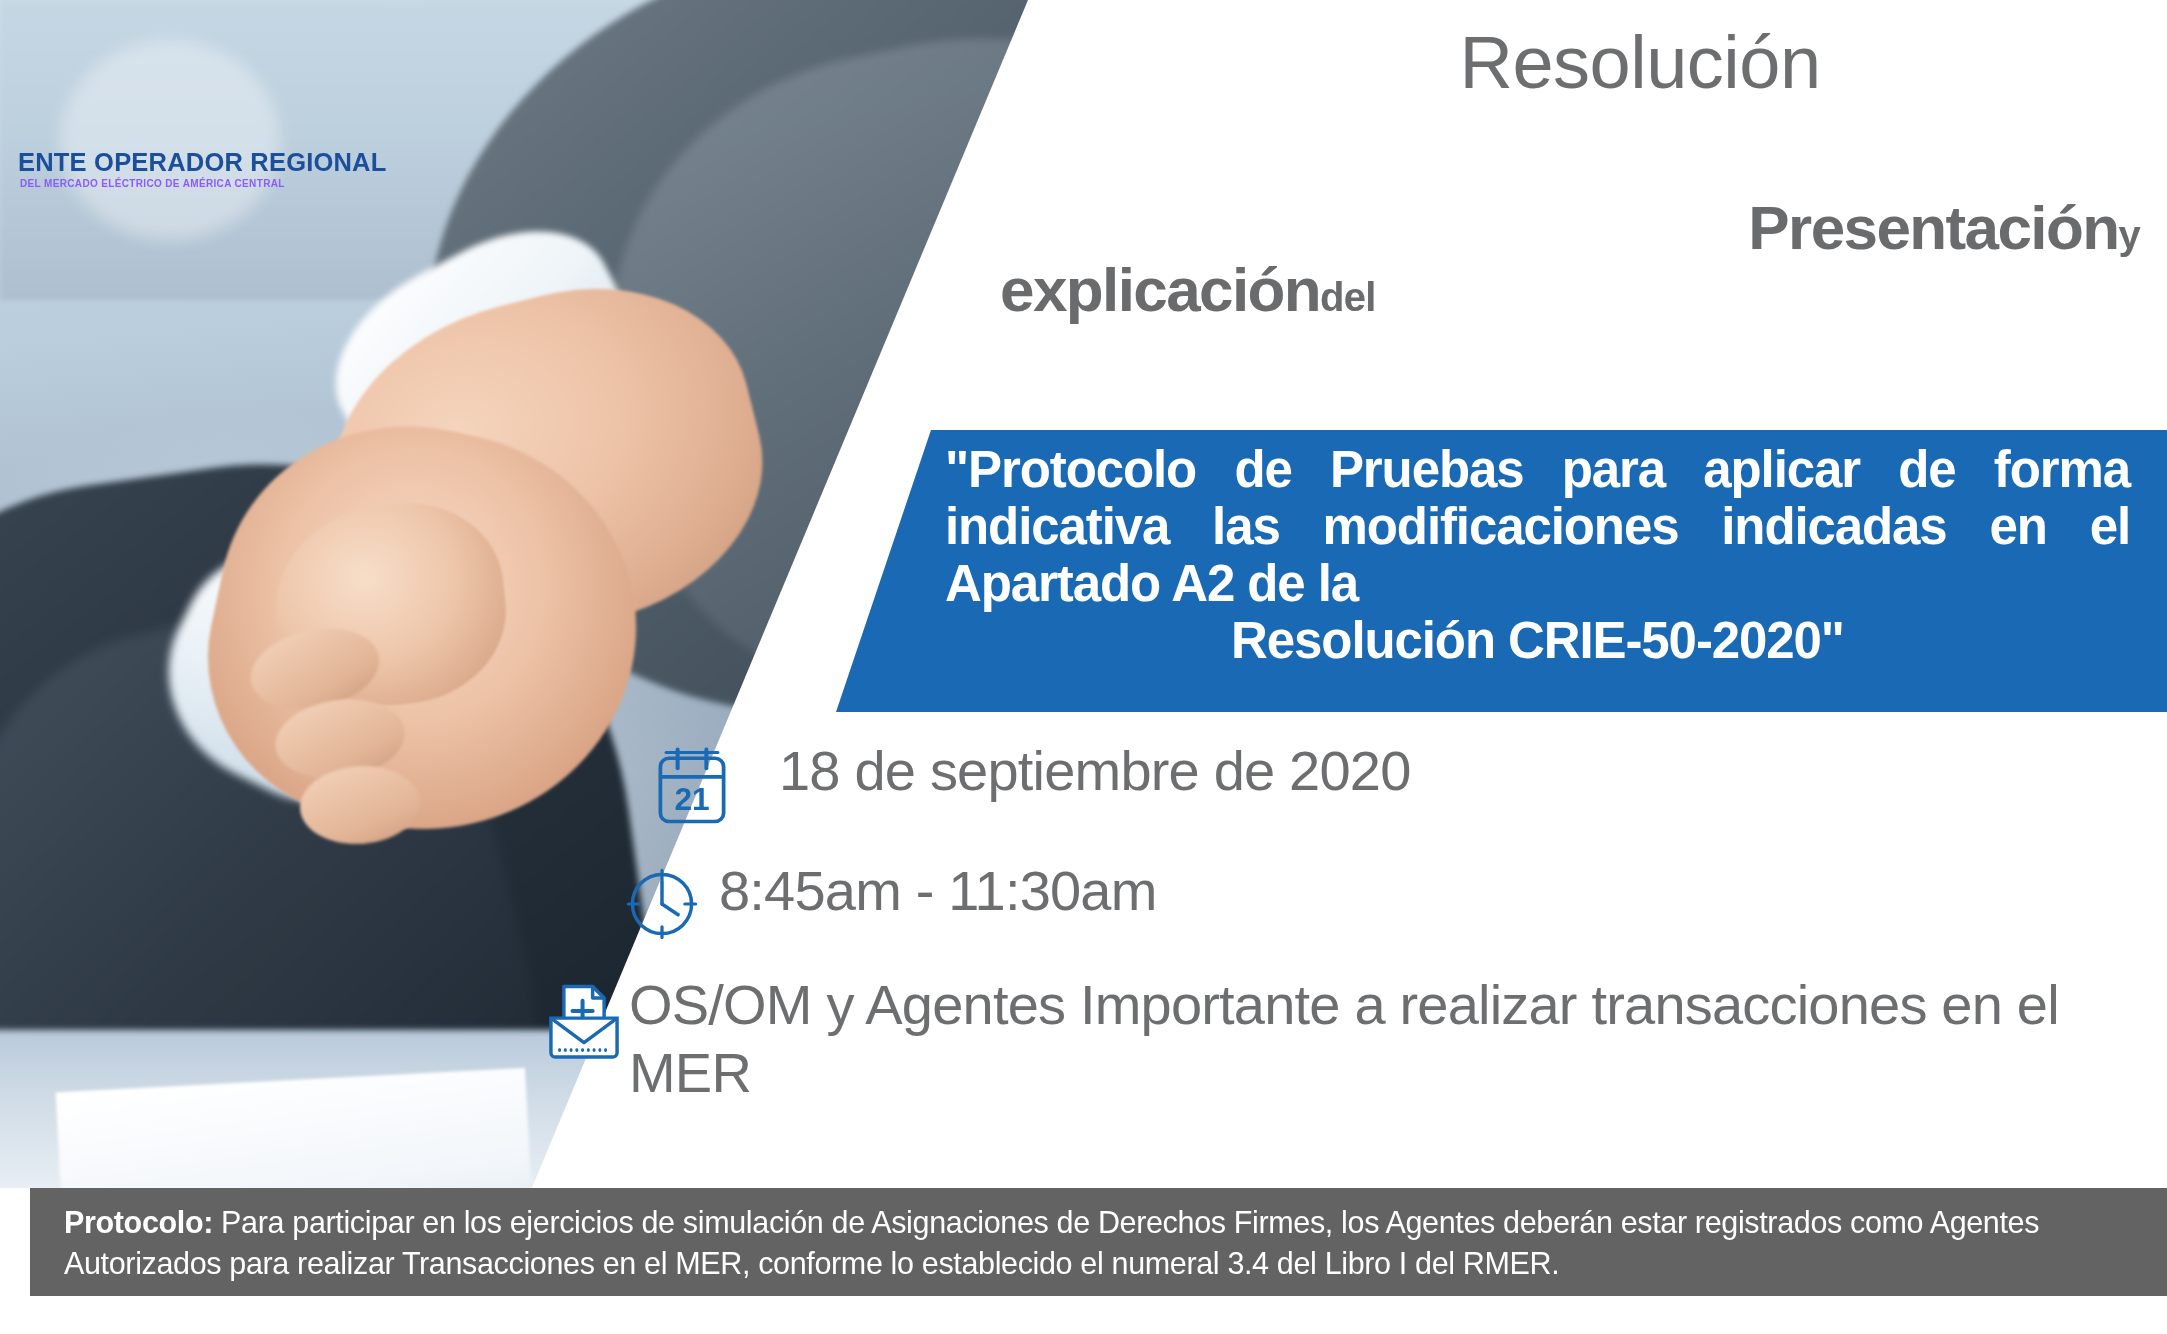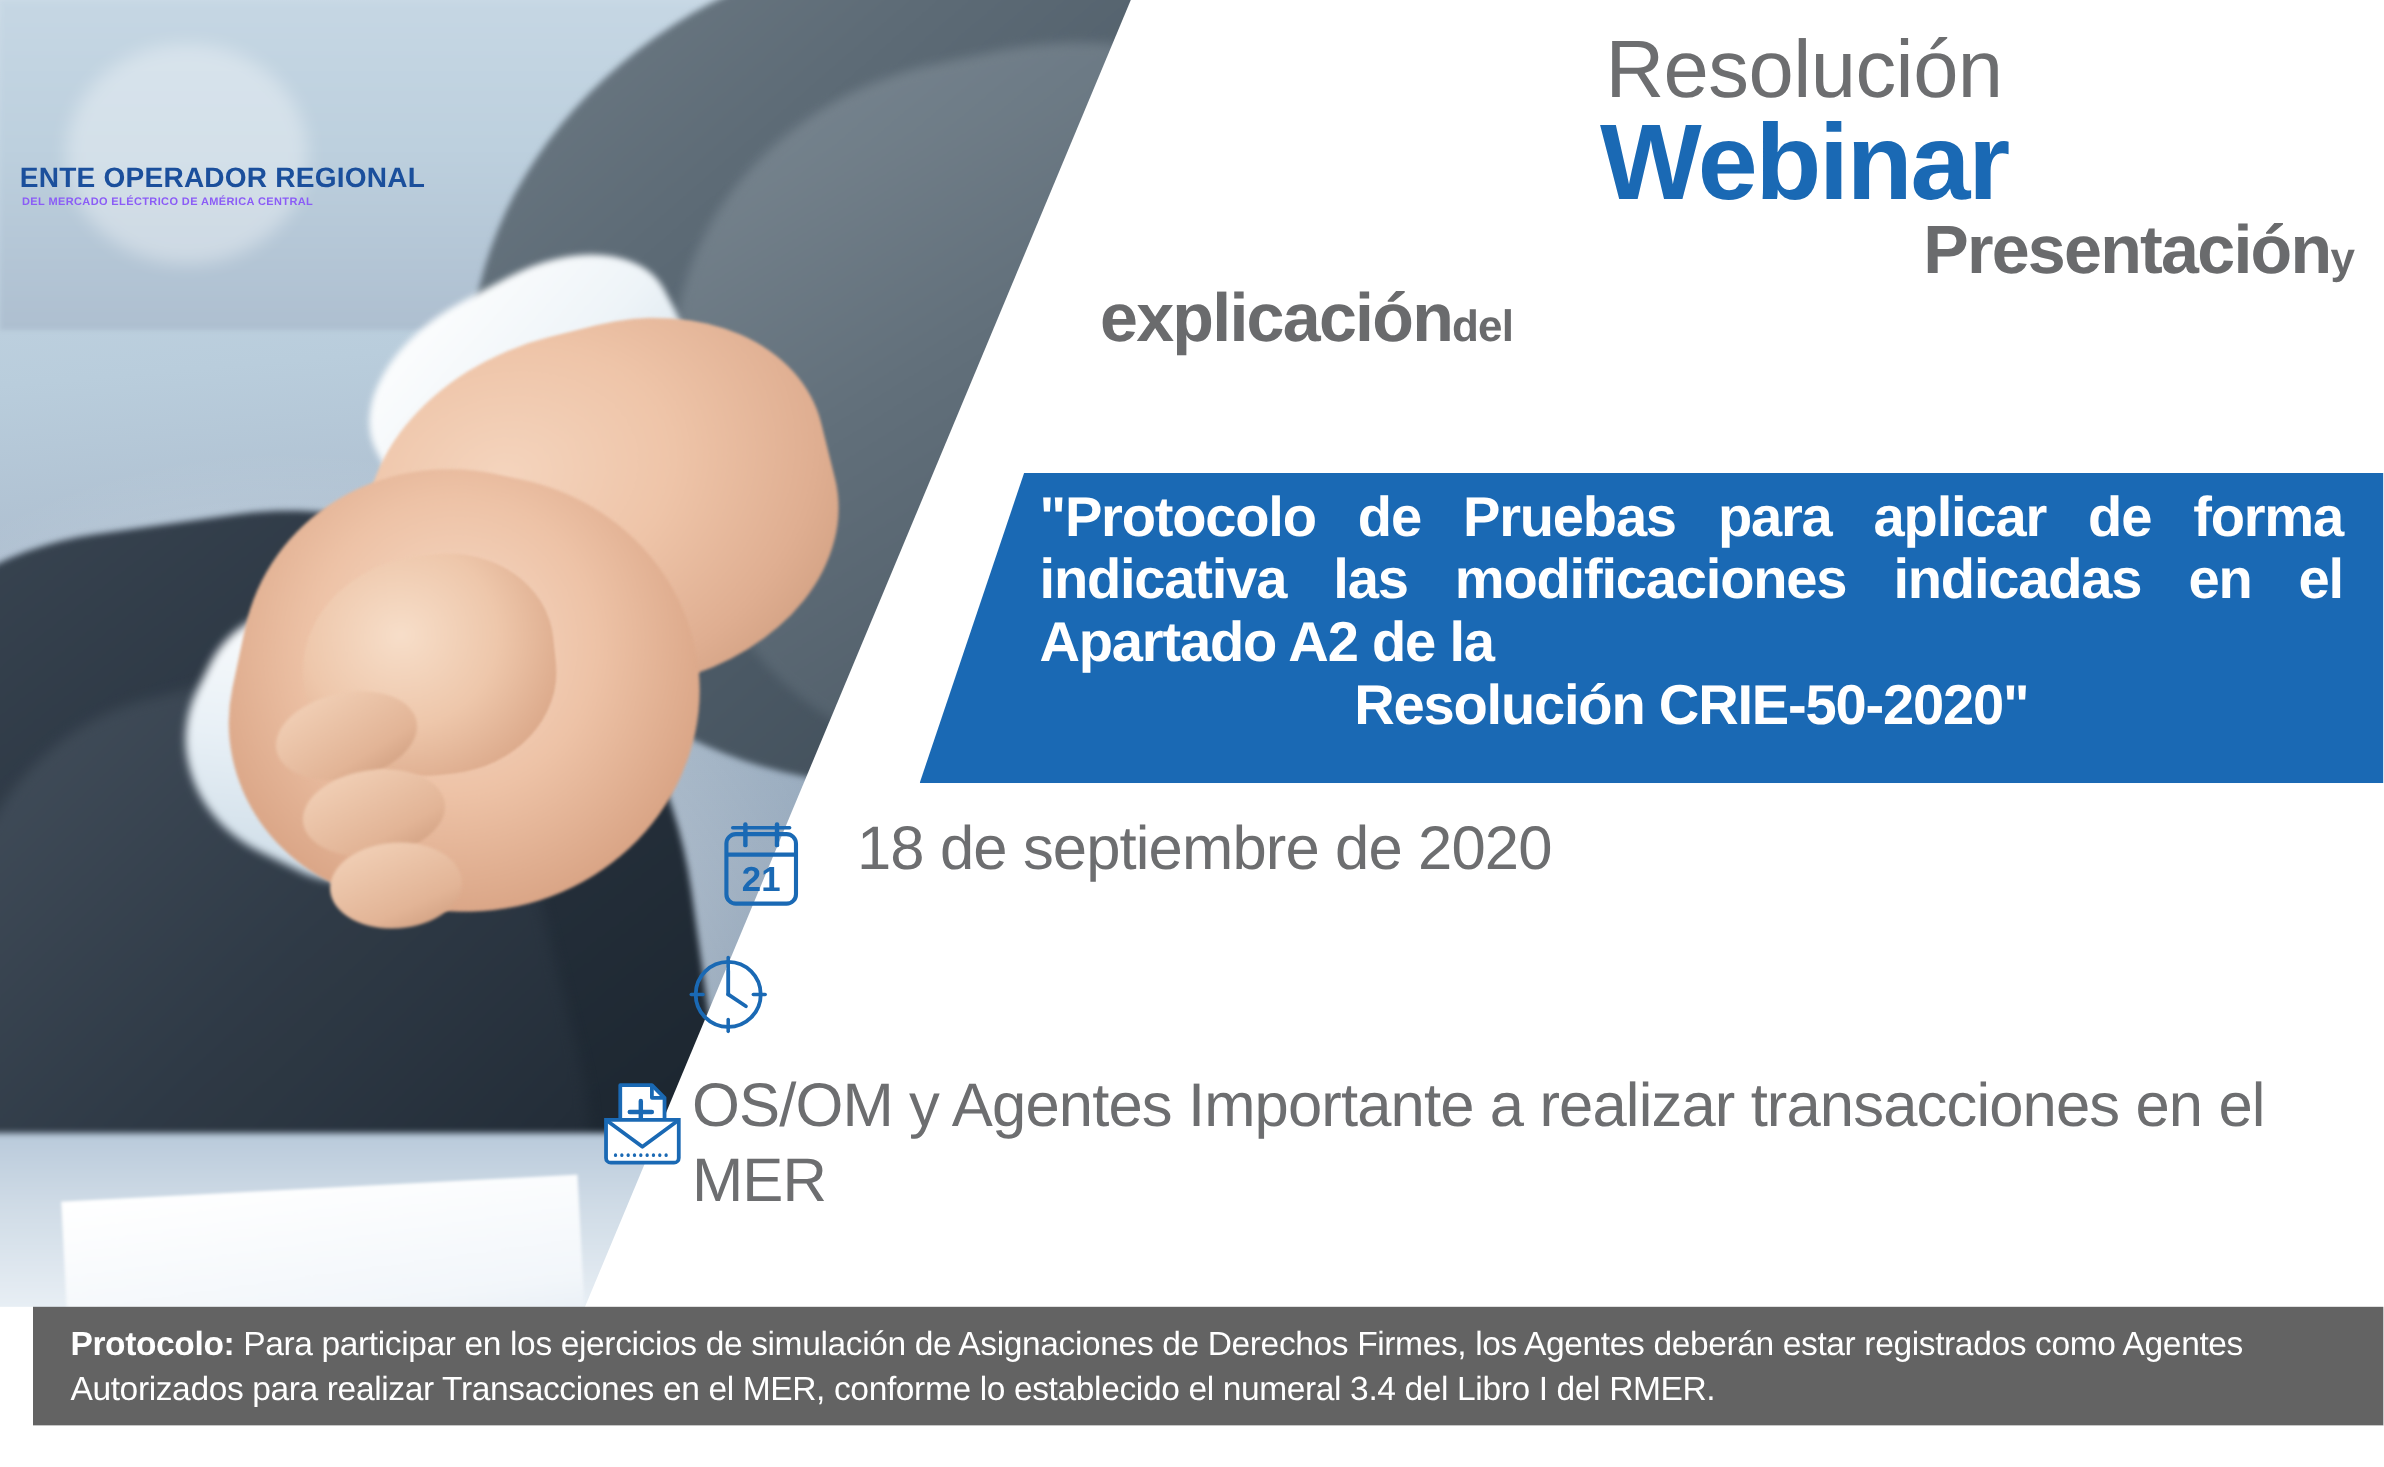--- a/index.html
+++ b/index.html
@@ -266,21 +266,20 @@
 
   <div class="white-wedge"></div>
   <div class="wedge-bottom"></div>
 
   <div class="logo">
     <div class="logo-name">ENTE OPERADOR REGIONAL</div>
     <div class="logo-sub">DEL MERCADO ELÉCTRICO DE AMÉRICA CENTRAL</div>
   </div>
 
   <div class="kicker">Resolución</div>
-  <div class="brandline">Webinar</div>
 
   <div class="sub1">
     <span>Presentación</span><span class="lite">y</span>
   </div>
   <div class="sub2">
     <span>explicación</span><span class="lite">del</span>
   </div>
 
   <div class="blue-box"></div>
   <div class="blue-box-text">
@@ -309,20 +308,21 @@
         <svg width="86" height="86" viewBox="0 0 64 64" aria-hidden="true">
           <circle cx="32" cy="32" r="22" fill="none" stroke="#1a69b4" stroke-width="2.6"></circle>
           <line x1="32" y1="7" x2="32" y2="15" stroke="#1a69b4" stroke-width="2.4" stroke-linecap="round"></line>
           <line x1="32" y1="49" x2="32" y2="57" stroke="#1a69b4" stroke-width="2.4" stroke-linecap="round"></line>
           <line x1="7" y1="32" x2="15" y2="32" stroke="#1a69b4" stroke-width="2.4" stroke-linecap="round"></line>
           <line x1="49" y1="32" x2="57" y2="32" stroke="#1a69b4" stroke-width="2.4" stroke-linecap="round"></line>
           <line x1="32" y1="32" x2="32" y2="16" stroke="#1a69b4" stroke-width="2.6" stroke-linecap="round"></line>
           <line x1="32" y1="32" x2="44" y2="40" stroke="#1a69b4" stroke-width="2.6" stroke-linecap="round"></line>
         </svg>
       </div>
+      <div class="tx">8:45am - 11:30am</div>
     </div>
 
     <div class="row r3">
       <div class="ic">
         <svg width="92" height="92" viewBox="0 0 64 64" aria-hidden="true">
           <path d="M18 8 h20 l8 8 v22 h-28 z" fill="#ffffff" stroke="#1a69b4" stroke-width="2.4" stroke-linejoin="round"></path>
           <path d="M38 8 v8 h8" fill="none" stroke="#1a69b4" stroke-width="2.4" stroke-linejoin="round"></path>
           <line x1="31" y1="18" x2="31" y2="32" stroke="#1a69b4" stroke-width="2.8" stroke-linecap="round"></line>
           <line x1="24" y1="25" x2="38" y2="25" stroke="#1a69b4" stroke-width="2.8" stroke-linecap="round"></line>
           <path d="M9 30 h46 v24 a3 3 0 0 1 -3 3 h-40 a3 3 0 0 1 -3 -3 z" fill="#ffffff" stroke="#1a69b4" stroke-width="2.4"></path>

